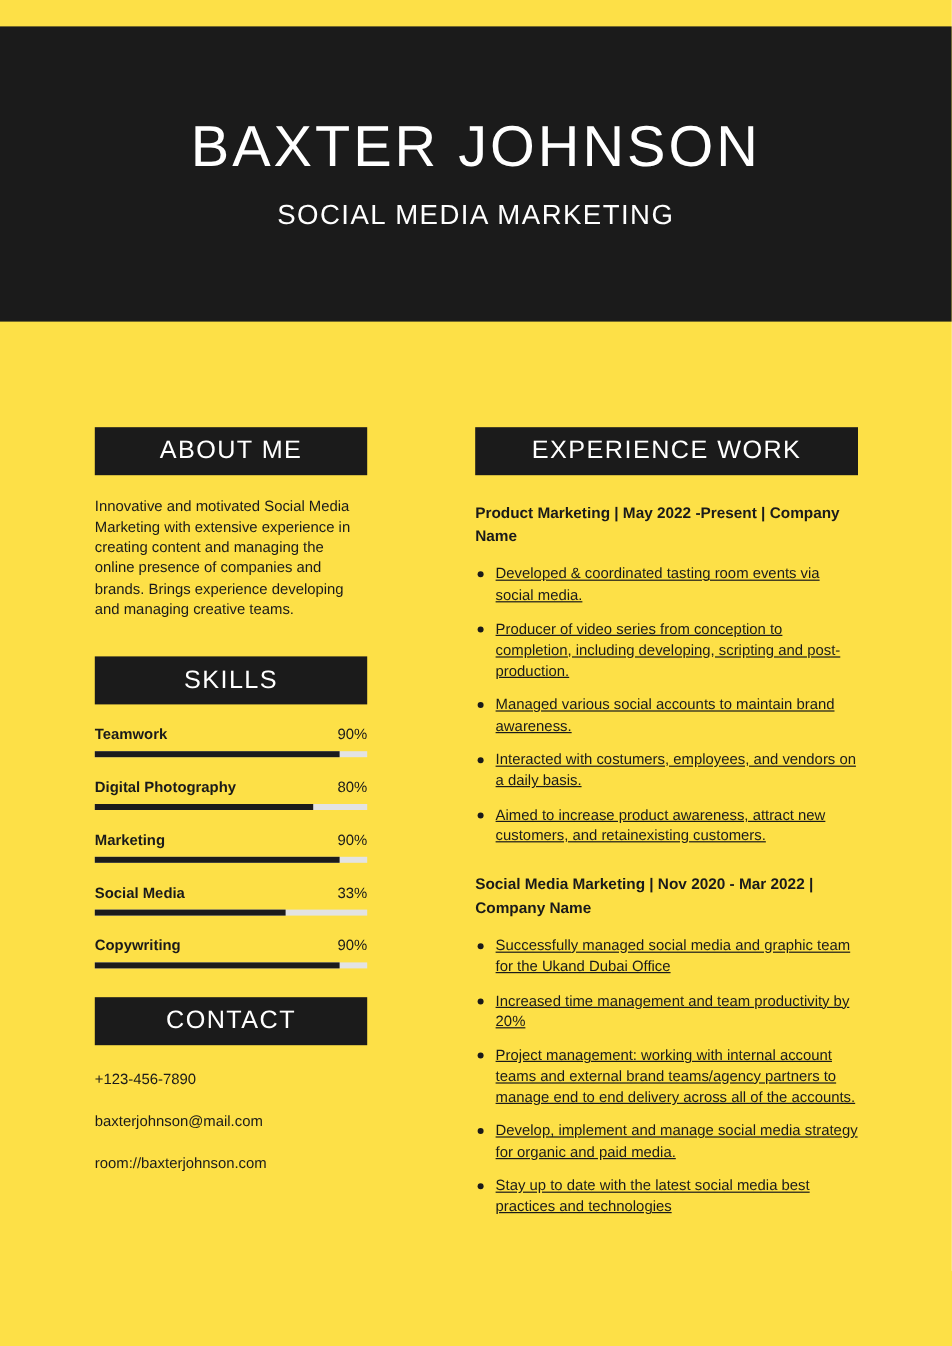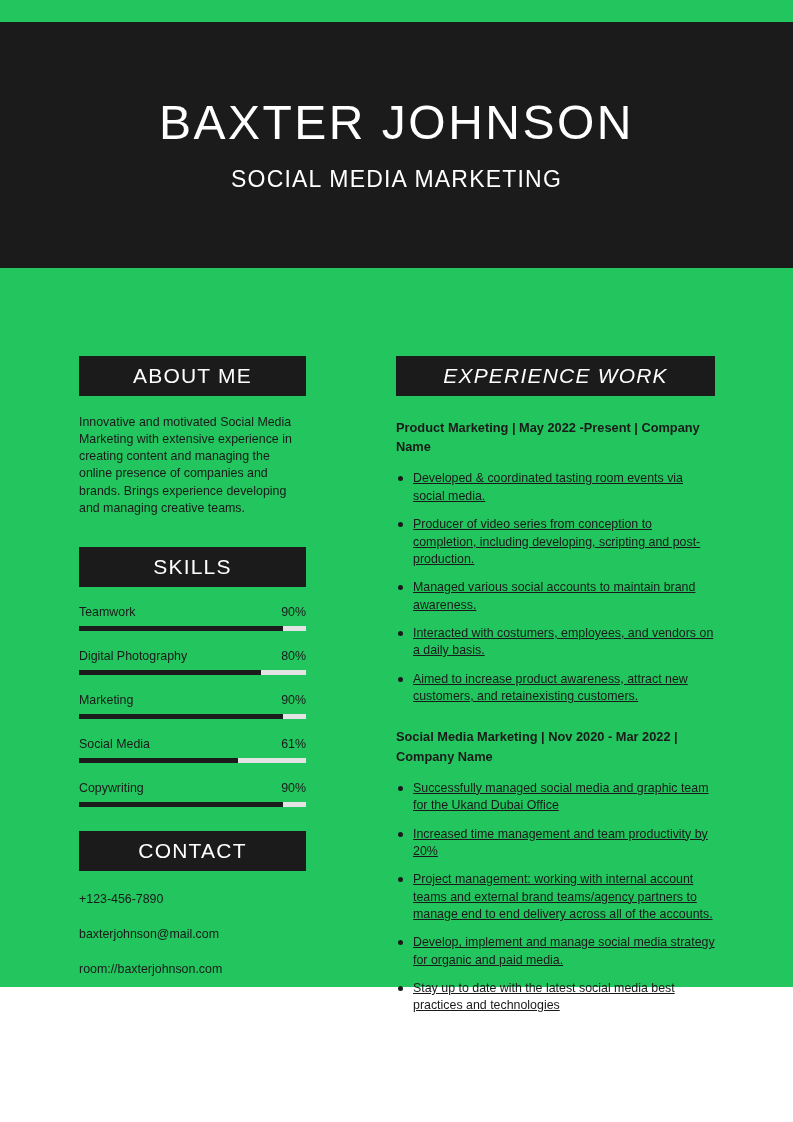--- a/index.html
+++ b/index.html
@@ -11,22 +11,22 @@
     height: 1122px;
     background: #ffffff;
     font-family: "Liberation Sans", sans-serif;
     color: #1a1a1a;
     overflow: hidden;
   }
 
   .page {
     position: relative;
     width: 793px;
-    height: 987px;
-    background: #22c55e;
+    height: 1122px;
+    background: #fde047;
   }
 
   
   .header {
     position: absolute;
     left: 0;
     top: 22px;
     width: 793px;
     height: 246px;
     background: #1b1b1b;
@@ -71,21 +71,20 @@
     background: #1b1b1b;
     color: #ffffff;
     text-align: center;
     font-size: 21px;
     letter-spacing: 1.2px;
     padding: 8px 0 9px 0;
     line-height: 1.1;
   }
   .bar-wide {
     font-size: 21px;
-    font-style: italic;
   }
 
   
   .about-text {
     font-size: 12.4px;
     line-height: 1.38;
     color: #1a1a1a;
     margin-top: 18px;
     margin-bottom: 0;
   }
@@ -97,21 +96,21 @@
   .skill {
     margin-top: 18px;
   }
   .skill-row {
     display: flex;
     justify-content: space-between;
     align-items: baseline;
     font-size: 12.4px;
     margin-bottom: 7px;
   }
-  .skill-name { color: #1a1a1a; }
+  .skill-name { color: #1a1a1a; font-weight: bold; }
   .skill-pct { color: #1a1a1a; }
   .skill-track {
     position: relative;
     height: 5px;
     background: #e3e3e3;
     width: 100%;
   }
   .skill-fill {
     position: absolute;
     left: 0; top: 0; bottom: 0;
@@ -210,21 +209,21 @@
           <span class="skill-pct">90%</span>
         </div>
         <div class="skill-track">
           <div class="skill-fill" style="width:90%"></div>
         </div>
       </div>
 
       <div class="skill">
         <div class="skill-row">
           <span class="skill-name">Social Media</span>
-          <span class="skill-pct">61%</span>
+          <span class="skill-pct">33%</span>
         </div>
         <div class="skill-track">
           <div class="skill-fill" style="width:70%"></div>
         </div>
       </div>
 
       <div class="skill">
         <div class="skill-row">
           <span class="skill-name">Copywriting</span>
           <span class="skill-pct">90%</span>

